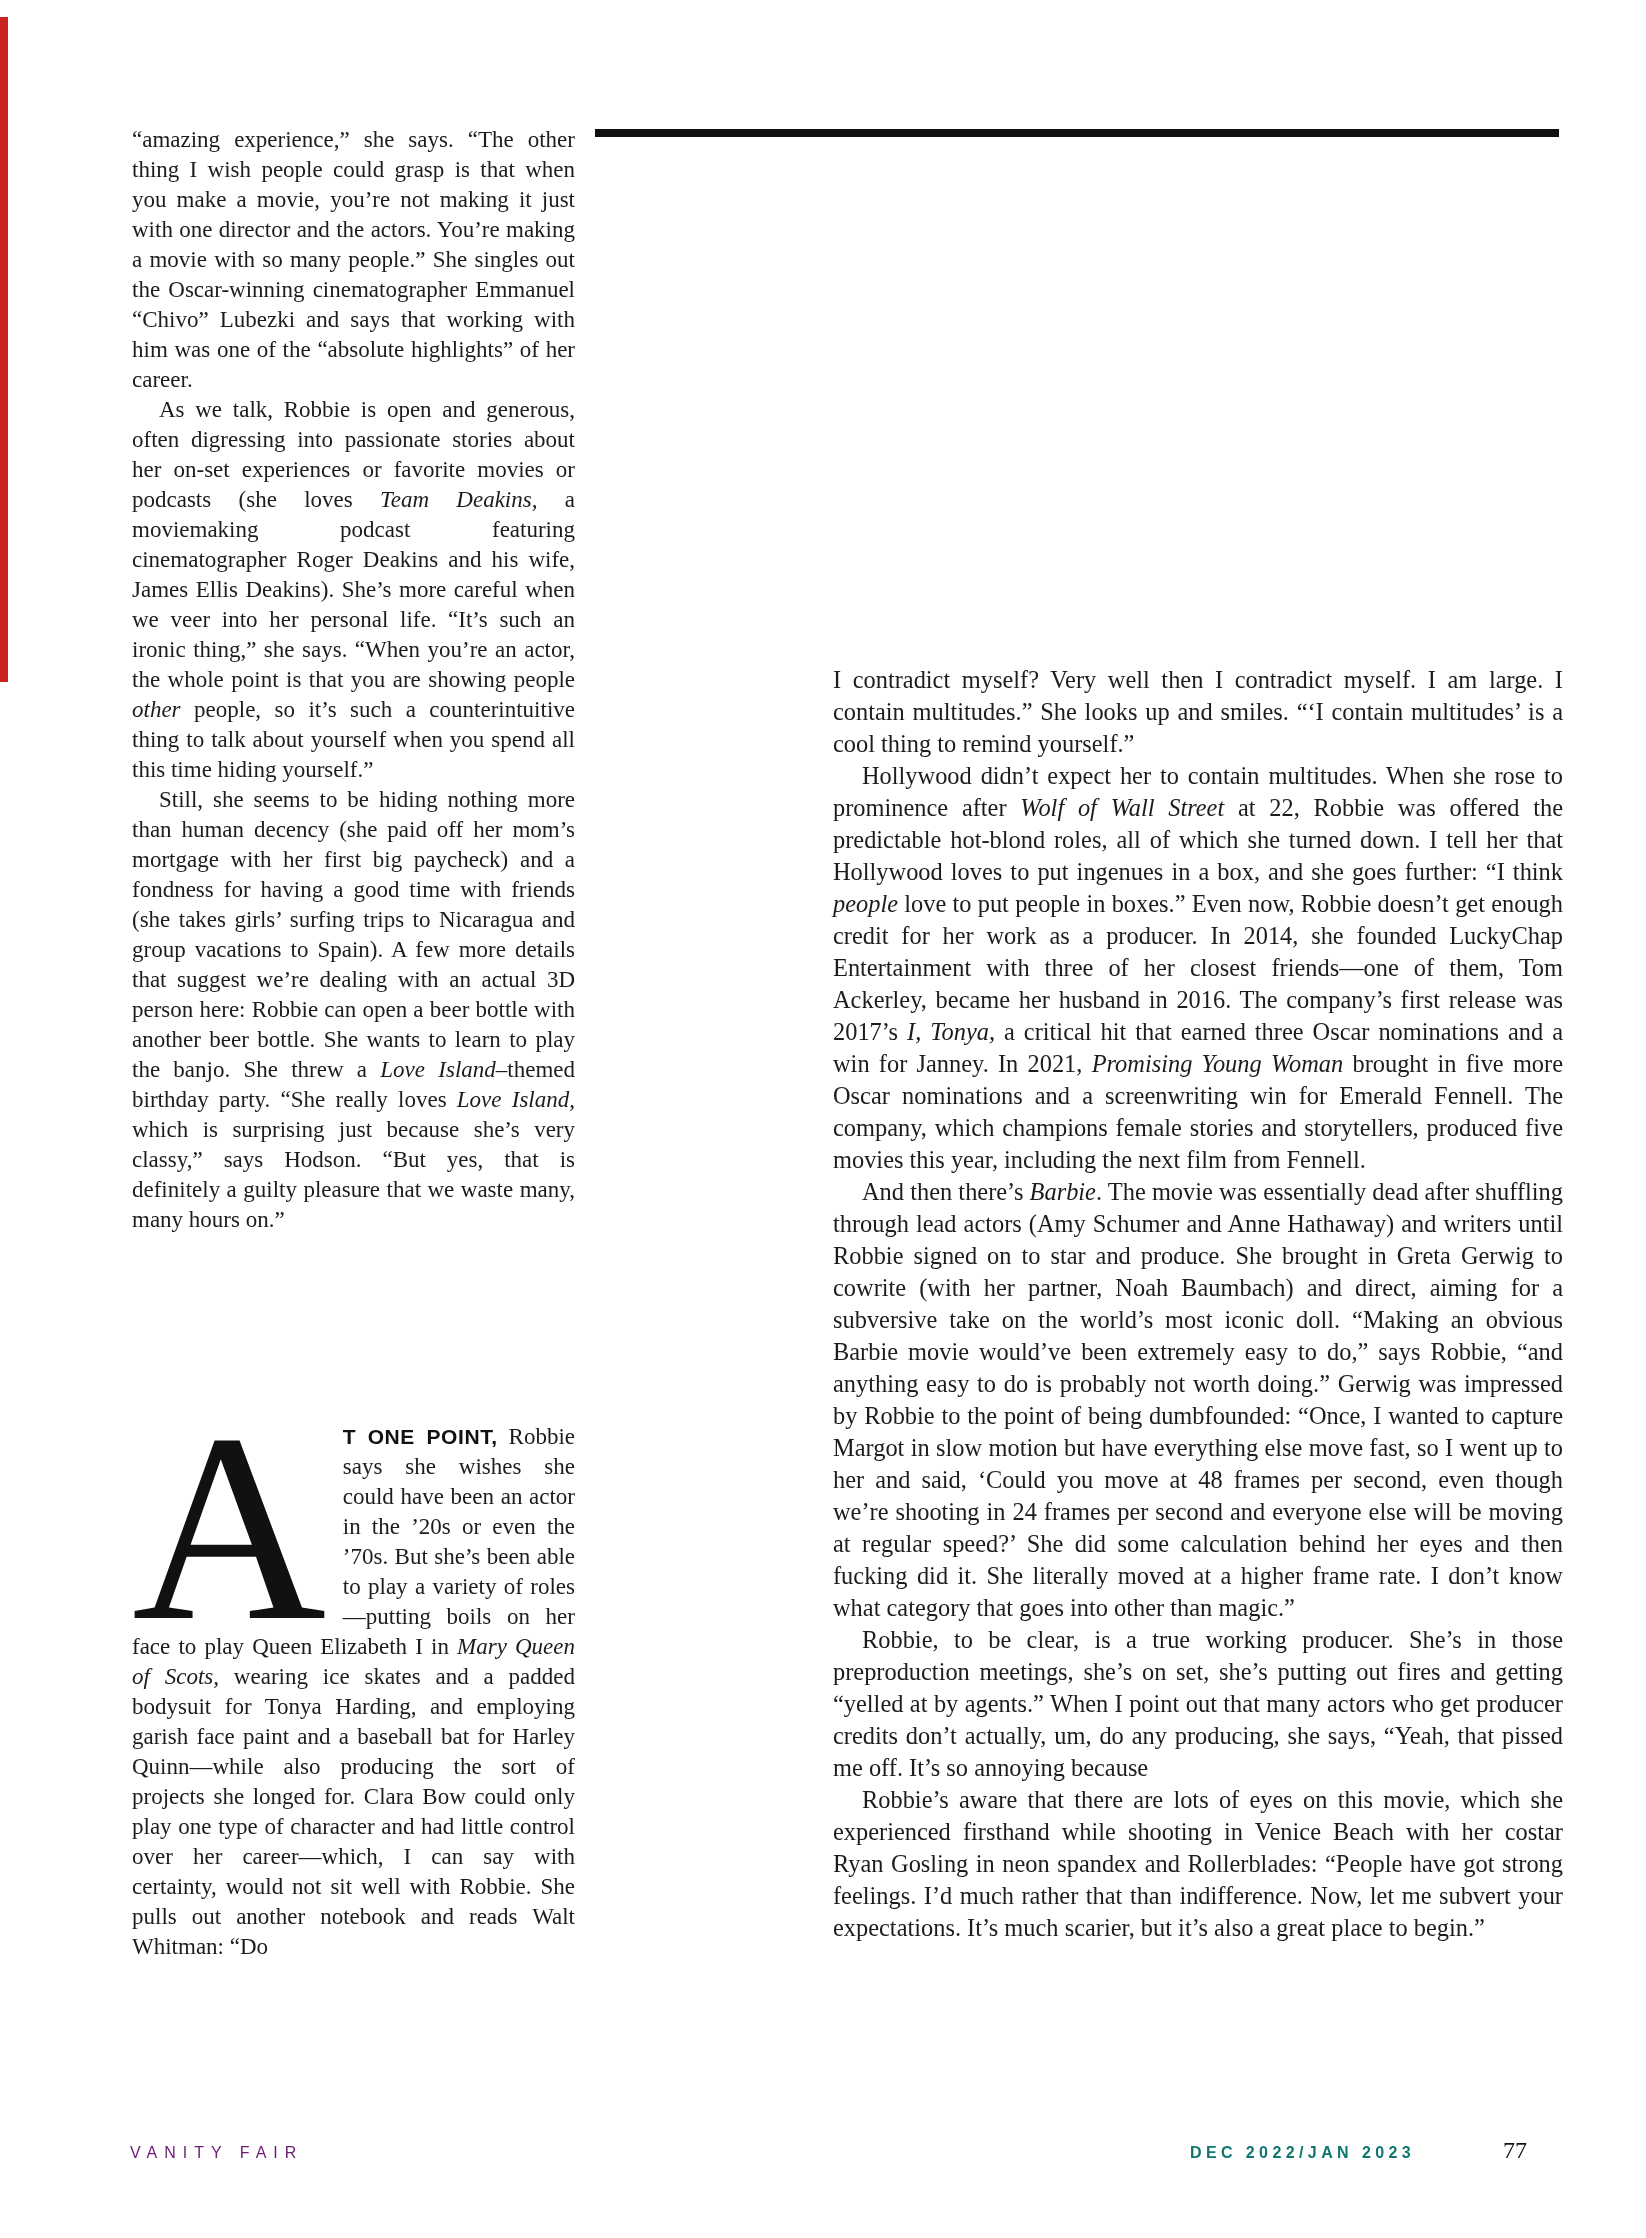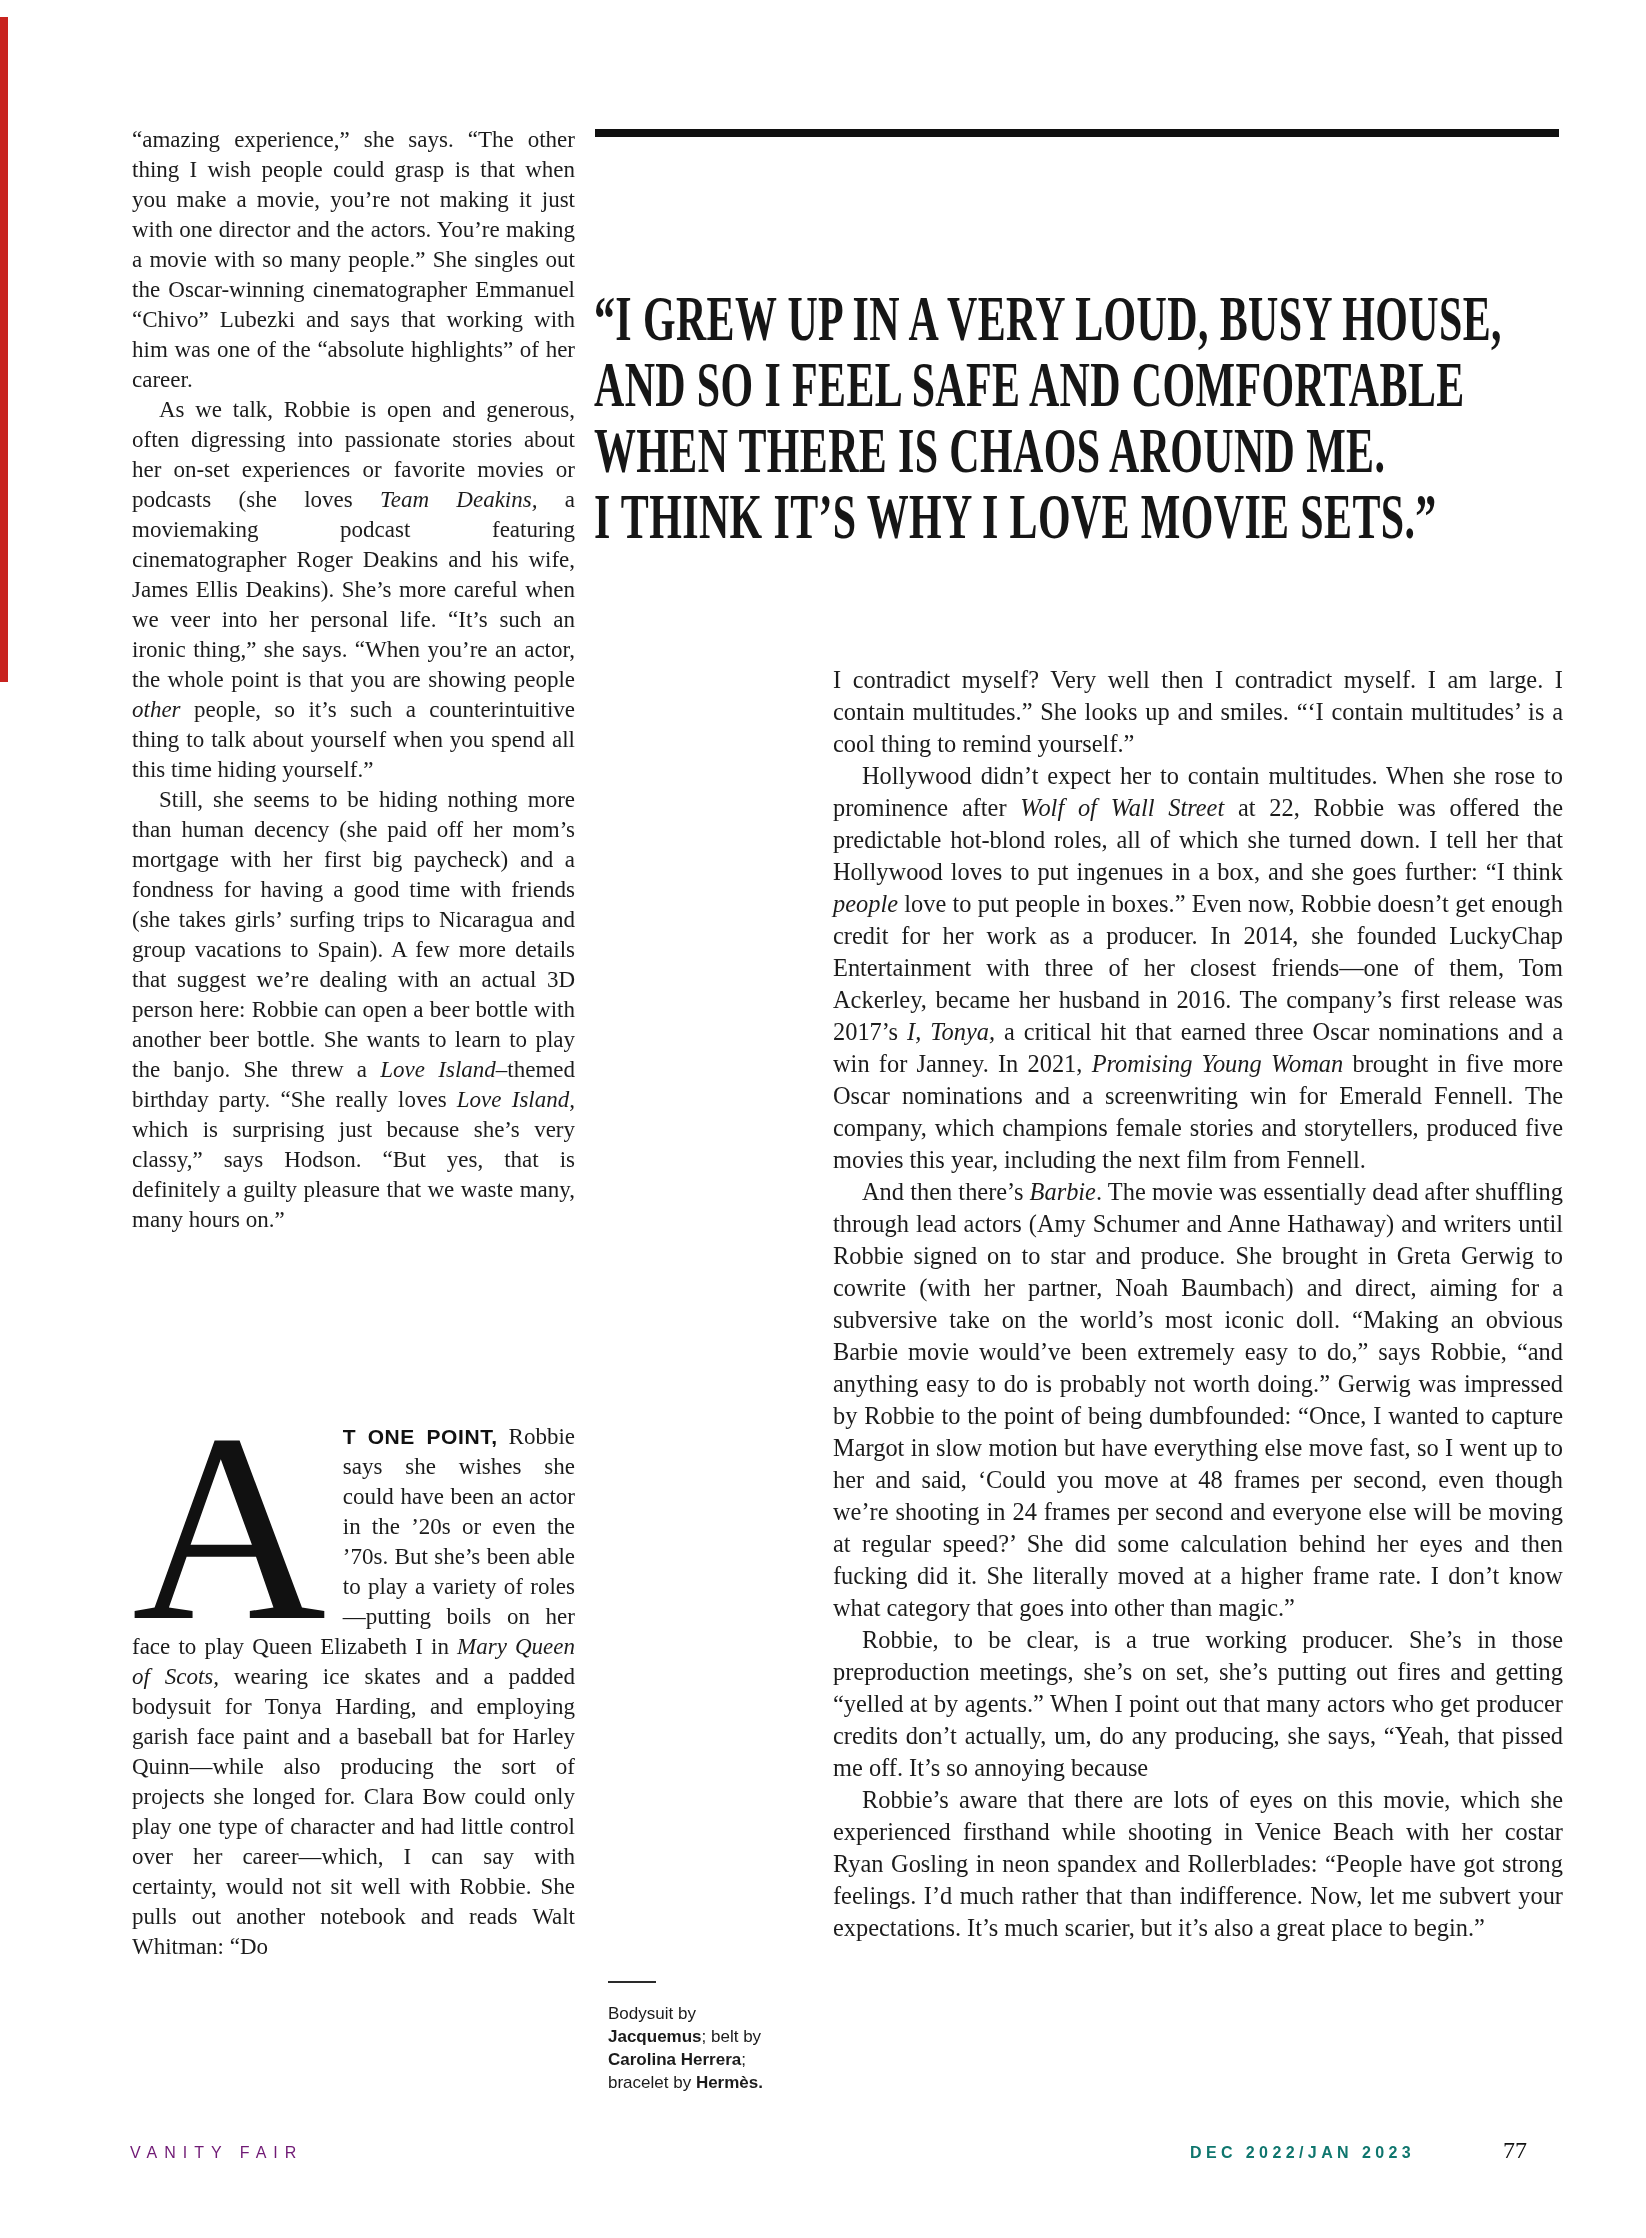--- a/index.html
+++ b/index.html
@@ -128,41 +128,28 @@
 
     <div class="section-open">
       <p class="para">
         <span class="dropcap">A</span><span class="lead-in">T ONE POINT,</span><span> Robbie says she wishes she could have been an actor in the ’20s or even the ’70s. But she’s been able to play a variety of roles—putting boils on her face to play Queen Elizabeth I in <em>Mary Queen of Scots,</em> wearing ice skates and a padded bodysuit for Tonya Harding, and employing garish face paint and a baseball bat for Harley Quinn—while also producing the sort of projects she longed for. Clara Bow could only play one type of character and had little control over her career—which, I can say with certainty, would not sit well with Robbie. She pulls out another notebook and reads Walt Whitman: “Do</span>
       </p>
     </div>
   </section>
 
   <div class="top-rule"></div>
 
-  <blockquote class="pull-quote">
-    <div class="pq-line">“I GREW UP IN A VERY LOUD, BUSY HOUSE,</div>
-    <div class="pq-line">AND SO I FEEL SAFE AND COMFORTABLE</div>
-    <div class="pq-line">WHEN THERE IS CHAOS AROUND ME.</div>
-    <div class="pq-line">I THINK IT’S WHY I LOVE MOVIE SETS.”</div>
-  </blockquote>
 
   <section class="col-right">
     <p class="para">I contradict myself? Very well then I contradict myself. I am large. I contain multitudes.” She looks up and smiles. “‘I contain multitudes’ is a cool thing to remind yourself.”</p>
     <p class="para indent">Hollywood didn’t expect her to contain multitudes. When she rose to prominence after <em>Wolf of Wall Street</em> at 22, Robbie was offered the predictable hot-blond roles, all of which she turned down. I tell her that Hollywood loves to put ingenues in a box, and she goes further: “I think <em>people</em> love to put people in boxes.” Even now, Robbie doesn’t get enough credit for her work as a producer. In 2014, she founded LuckyChap Entertainment with three of her closest friends—one of them, Tom Ackerley, became her husband in 2016. The company’s first release was 2017’s <em>I, Tonya,</em> a critical hit that earned three Oscar nominations and a win for Janney. In 2021, <em>Promising Young Woman</em> brought in five more Oscar nominations and a screenwriting win for Emerald Fennell. The company, which champions female stories and storytellers, produced five movies this year, including the next film from Fennell.</p>
     <p class="para indent">And then there’s <em>Barbie</em>. The movie was essentially dead after shuffling through lead actors (Amy Schumer and Anne Hathaway) and writers until Robbie signed on to star and produce. She brought in Greta Gerwig to cowrite (with her partner, Noah Baumbach) and direct, aiming for a subversive take on the world’s most iconic doll. “Making an obvious Barbie movie would’ve been extremely easy to do,” says Robbie, “and anything easy to do is probably not worth doing.” Gerwig was impressed by Robbie to the point of being dumbfounded: “Once, I wanted to capture Margot in slow motion but have everything else move fast, so I went up to her and said, ‘Could you move at 48 frames per second, even though we’re shooting in 24 frames per second and everyone else will be moving at regular speed?’ She did some calculation behind her eyes and then fucking did it. She literally moved at a higher frame rate. I don’t know what category that goes into other than magic.”</p>
     <p class="para indent">Robbie, to be clear, is a true working producer. She’s in those preproduction meetings, she’s on set, she’s putting out fires and getting “yelled at by agents.” When I point out that many actors who get producer credits don’t actually, um, do any producing, she says, “Yeah, that pissed me off. It’s so annoying because</p>
     <p class="para indent">Robbie’s aware that there are lots of eyes on this movie, which she experienced firsthand while shooting in Venice Beach with her costar Ryan Gosling in neon spandex and Rollerblades: “People have got strong feelings. I’d much rather that than indifference. Now, let me subvert your expectations. It’s much scarier, but it’s also a great place to begin.”</p>
   </section>
 
-  <aside class="credit">
-    <div class="credit-rule"></div>
-    <div class="credit-line">Bodysuit by</div>
-    <div class="credit-line"><strong>Jacquemus</strong>; belt by</div>
-    <div class="credit-line"><strong>Carolina Herrera</strong>;</div>
-    <div class="credit-line">bracelet by <strong>Hermès.</strong></div>
-  </aside>
 
   <div class="footer-left">VANITY FAIR</div>
   <div class="footer-issue">DEC 2022/JAN 2023</div>
   <div class="footer-page">77</div>
 
 </div>
 
 
 </body></html>

